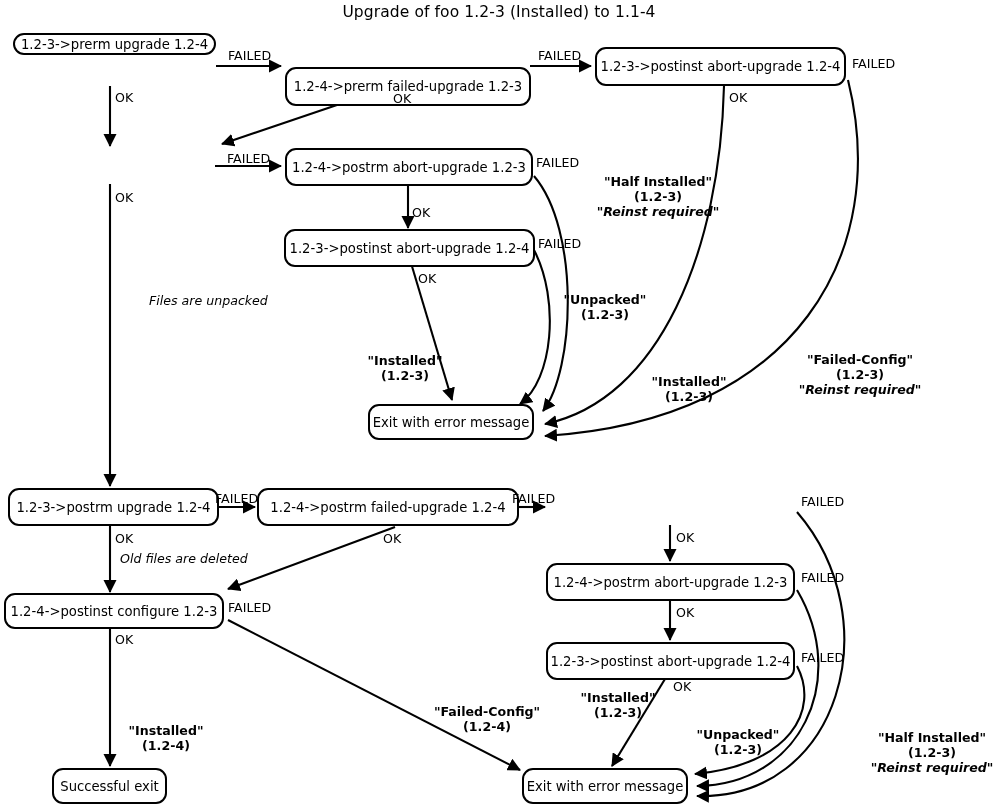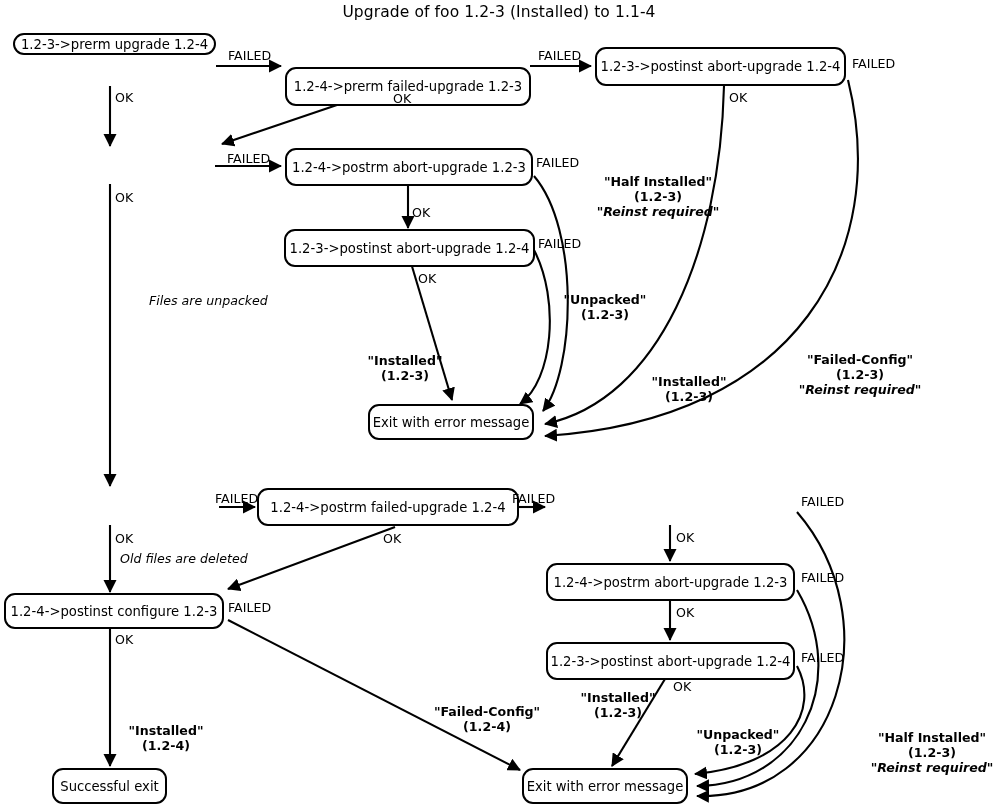--- a/index.html
+++ b/index.html
@@ -147,20 +147,23 @@
   </div>
 
   <div class="node" style="left:284px; top:229px; width:251px; height:38px;">
     <span>1.2-3-&gt;postinst abort-upgrade 1.2-4</span>
   </div>
 
   <div class="node" style="left:368px; top:404px; width:166px; height:36px;">
     <span>Exit with error message</span>
   </div>
 
+  <div class="node" style="left:8px; top:488px; width:211px; height:38px;">
+    <span>1.2-3-&gt;postrm upgrade 1.2-4</span>
+  </div>
 
   <div class="node" style="left:257px; top:488px; width:262px; height:38px;">
     <span>1.2-4-&gt;postrm failed-upgrade 1.2-4</span>
   </div>
 
 
   <div class="node" style="left:4px; top:593px; width:220px; height:36px;">
     <span>1.2-4-&gt;postinst configure 1.2-3</span>
   </div>
 

